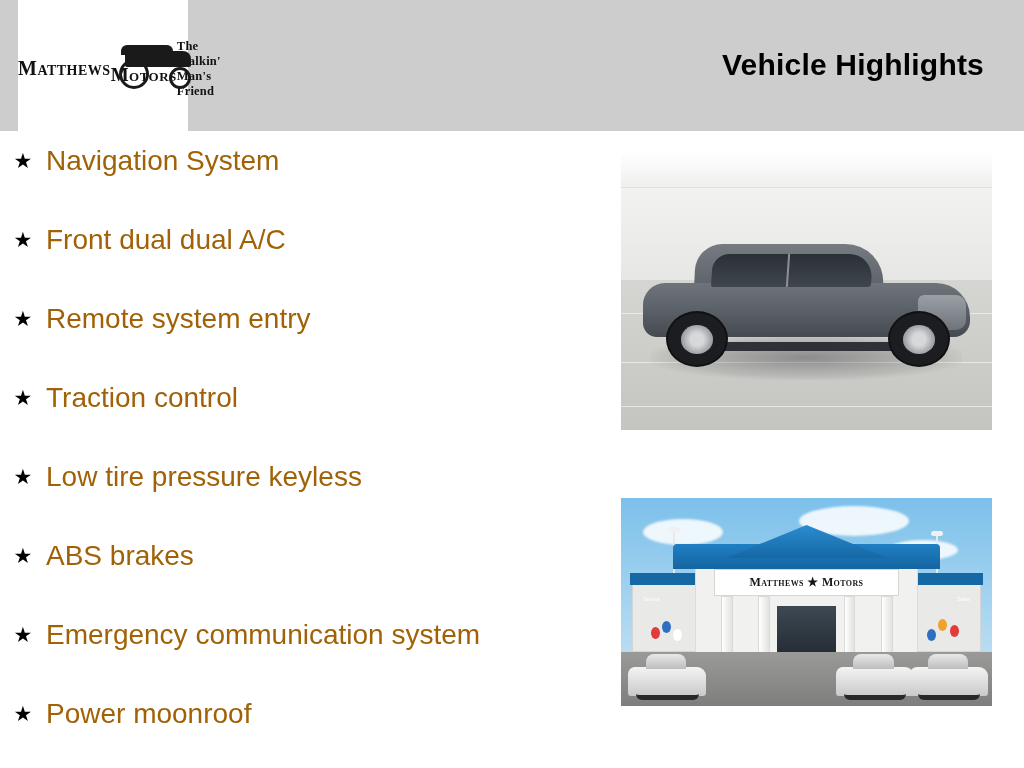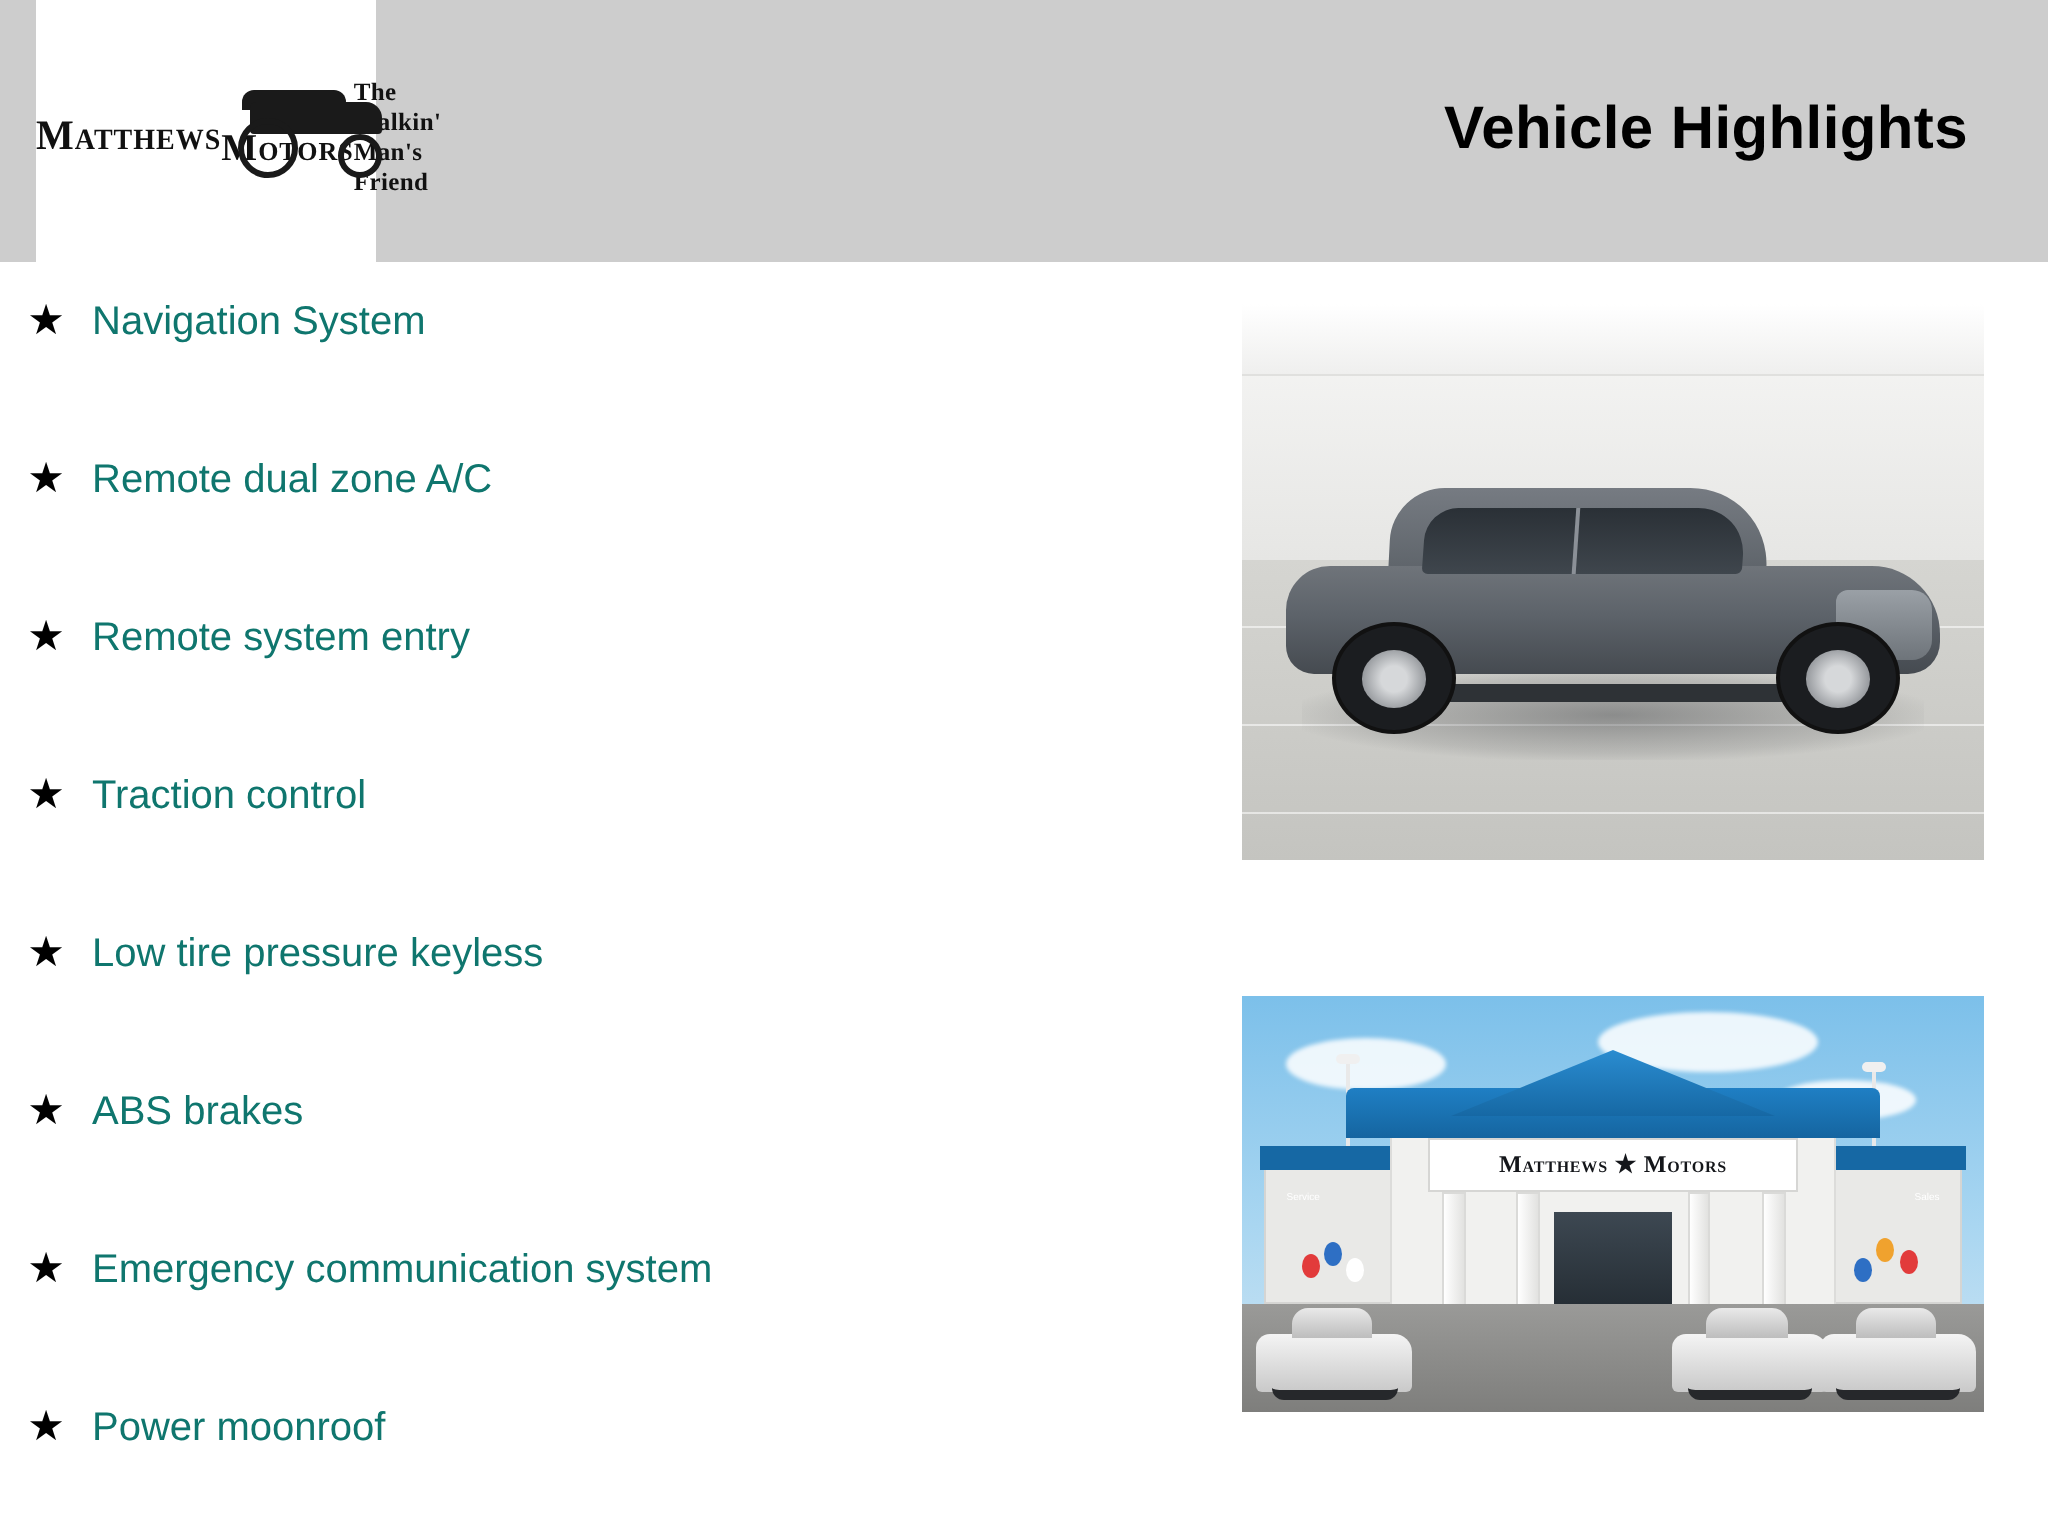--- a/index.html
+++ b/index.html
@@ -132,23 +132,23 @@
   }
   .bullet-star {
     width: 46px;
     text-align: center;
     font-size: 21px;
     line-height: 30px;
     color: #000;
     flex: 0 0 46px;
   }
   .feature-label {
-    font-size: 20px;
+    font-size: 28px;
     line-height: 30px;
-    color: #0f766e;
+    color: #a16207;
   }
 
   
   .photo {
     position: absolute;
     overflow: hidden;
     text-decoration: underline;
   }
   .vehicle-photo {
     left: 621px;
@@ -417,21 +417,21 @@
 
   <div class="features">
 
     <div class="feature-row">
       <div class="bullet-star">★</div>
       <div class="feature-label">Navigation System</div>
     </div>
 
     <div class="feature-row">
       <div class="bullet-star">★</div>
-      <div class="feature-label">Remote dual zone A/C</div>
+      <div class="feature-label">Front dual dual A/C</div>
     </div>
 
     <div class="feature-row">
       <div class="bullet-star">★</div>
       <div class="feature-label">Remote system entry</div>
     </div>
 
     <div class="feature-row">
       <div class="bullet-star">★</div>
       <div class="feature-label">Traction control</div>

